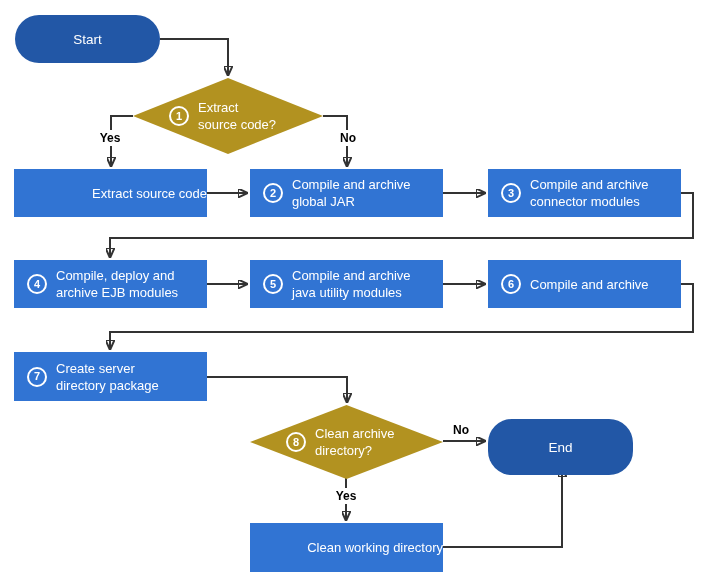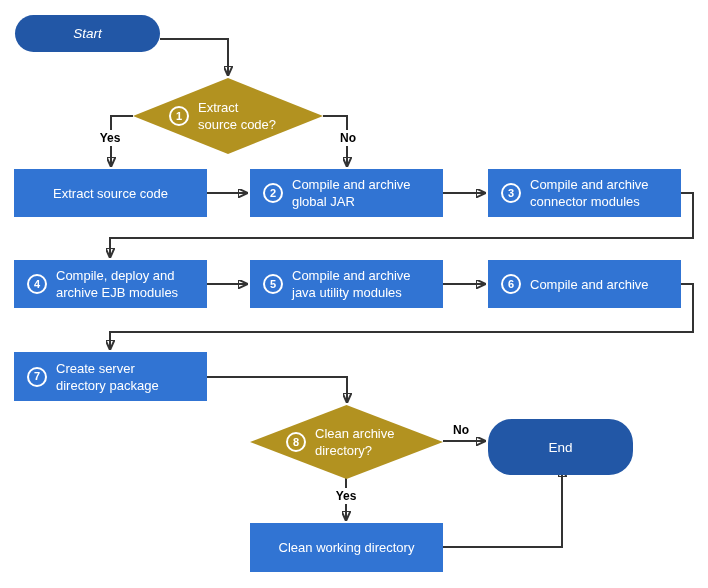--- a/index.html
+++ b/index.html
@@ -23,21 +23,21 @@
     background:#2257a6;
     border-radius:24px;
     justify-content:center;
     font-size:13.5px;
   }
   .process{
     background:#3174d3;
     padding-left:13px;
     gap:9px;
   }
-  .process.center{justify-content:center;padding-left:0;}
+  .process.center{justify-content:flex-end;padding-left:0;}
   .diamond{
     background:#b29220;
     clip-path:polygon(50% 0%, 100% 50%, 50% 100%, 0% 50%);
     padding-left:36px;
     gap:9px;
   }
   .num{
     flex:0 0 auto;
     width:20px;height:20px;
     border:2px solid #ffffff;
@@ -77,21 +77,21 @@
     <path d="M680,193 L693,193 L693,238 L110,238 L110,258" marker-end="url(#arrow)"></path>
     <path d="M207,284 L248,284" marker-end="url(#arrow)"></path>
     <path d="M443,284 L486,284" marker-end="url(#arrow)"></path>
     <path d="M680,284 L693,284 L693,332 L110,332 L110,350" marker-end="url(#arrow)"></path>
     <path d="M207,377 L347,377 L347,403" marker-end="url(#arrow)"></path>
     <path d="M443,441 L486,441" marker-end="url(#arrow)"></path>
     <path d="M346,478 L346,521" marker-end="url(#arrow)"></path>
     <path d="M443,547 L562,547 L562,467" marker-end="url(#arrow)"></path>
   </svg>
 
-  <div class="node terminal" style="left:15px;top:15px;width:145px;height:37px;font-style:italic;">
+  <div class="node terminal" style="left:15px;top:15px;width:145px;height:48px;">
     <span>Start</span>
   </div>
 
   <div class="node diamond" style="left:133px;top:78px;width:190px;height:76px;">
     <span class="num">1</span>
     <span class="lines">
       <span>Extract</span>
       <span>source code?</span>
     </span>
   </div>

